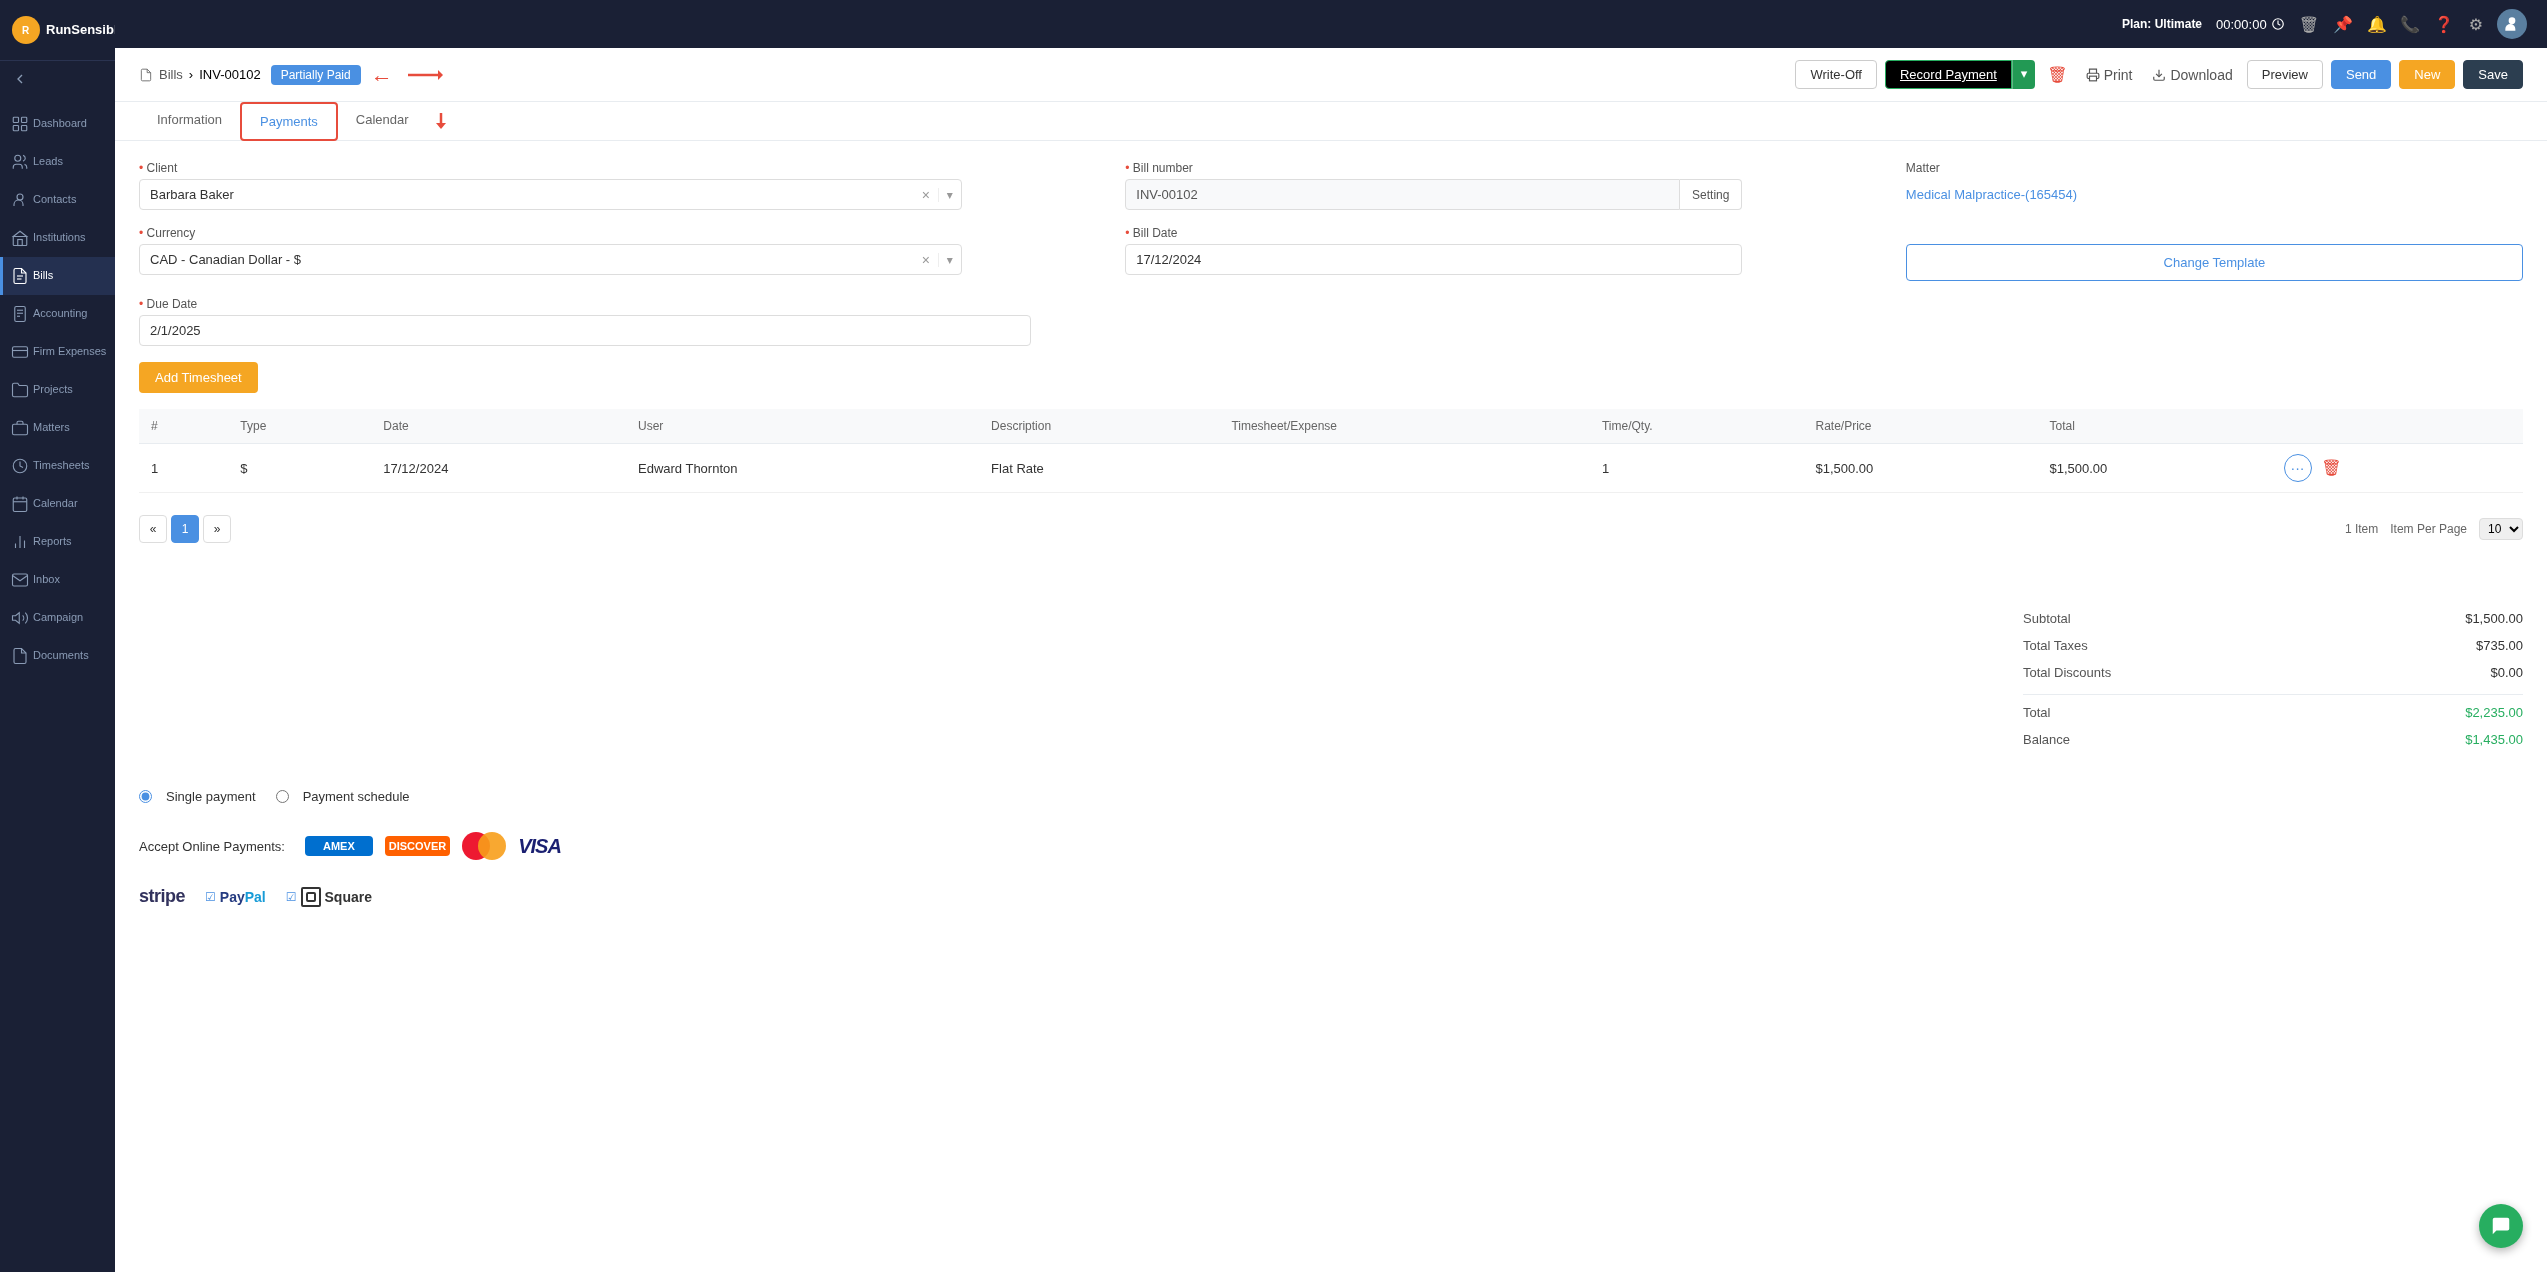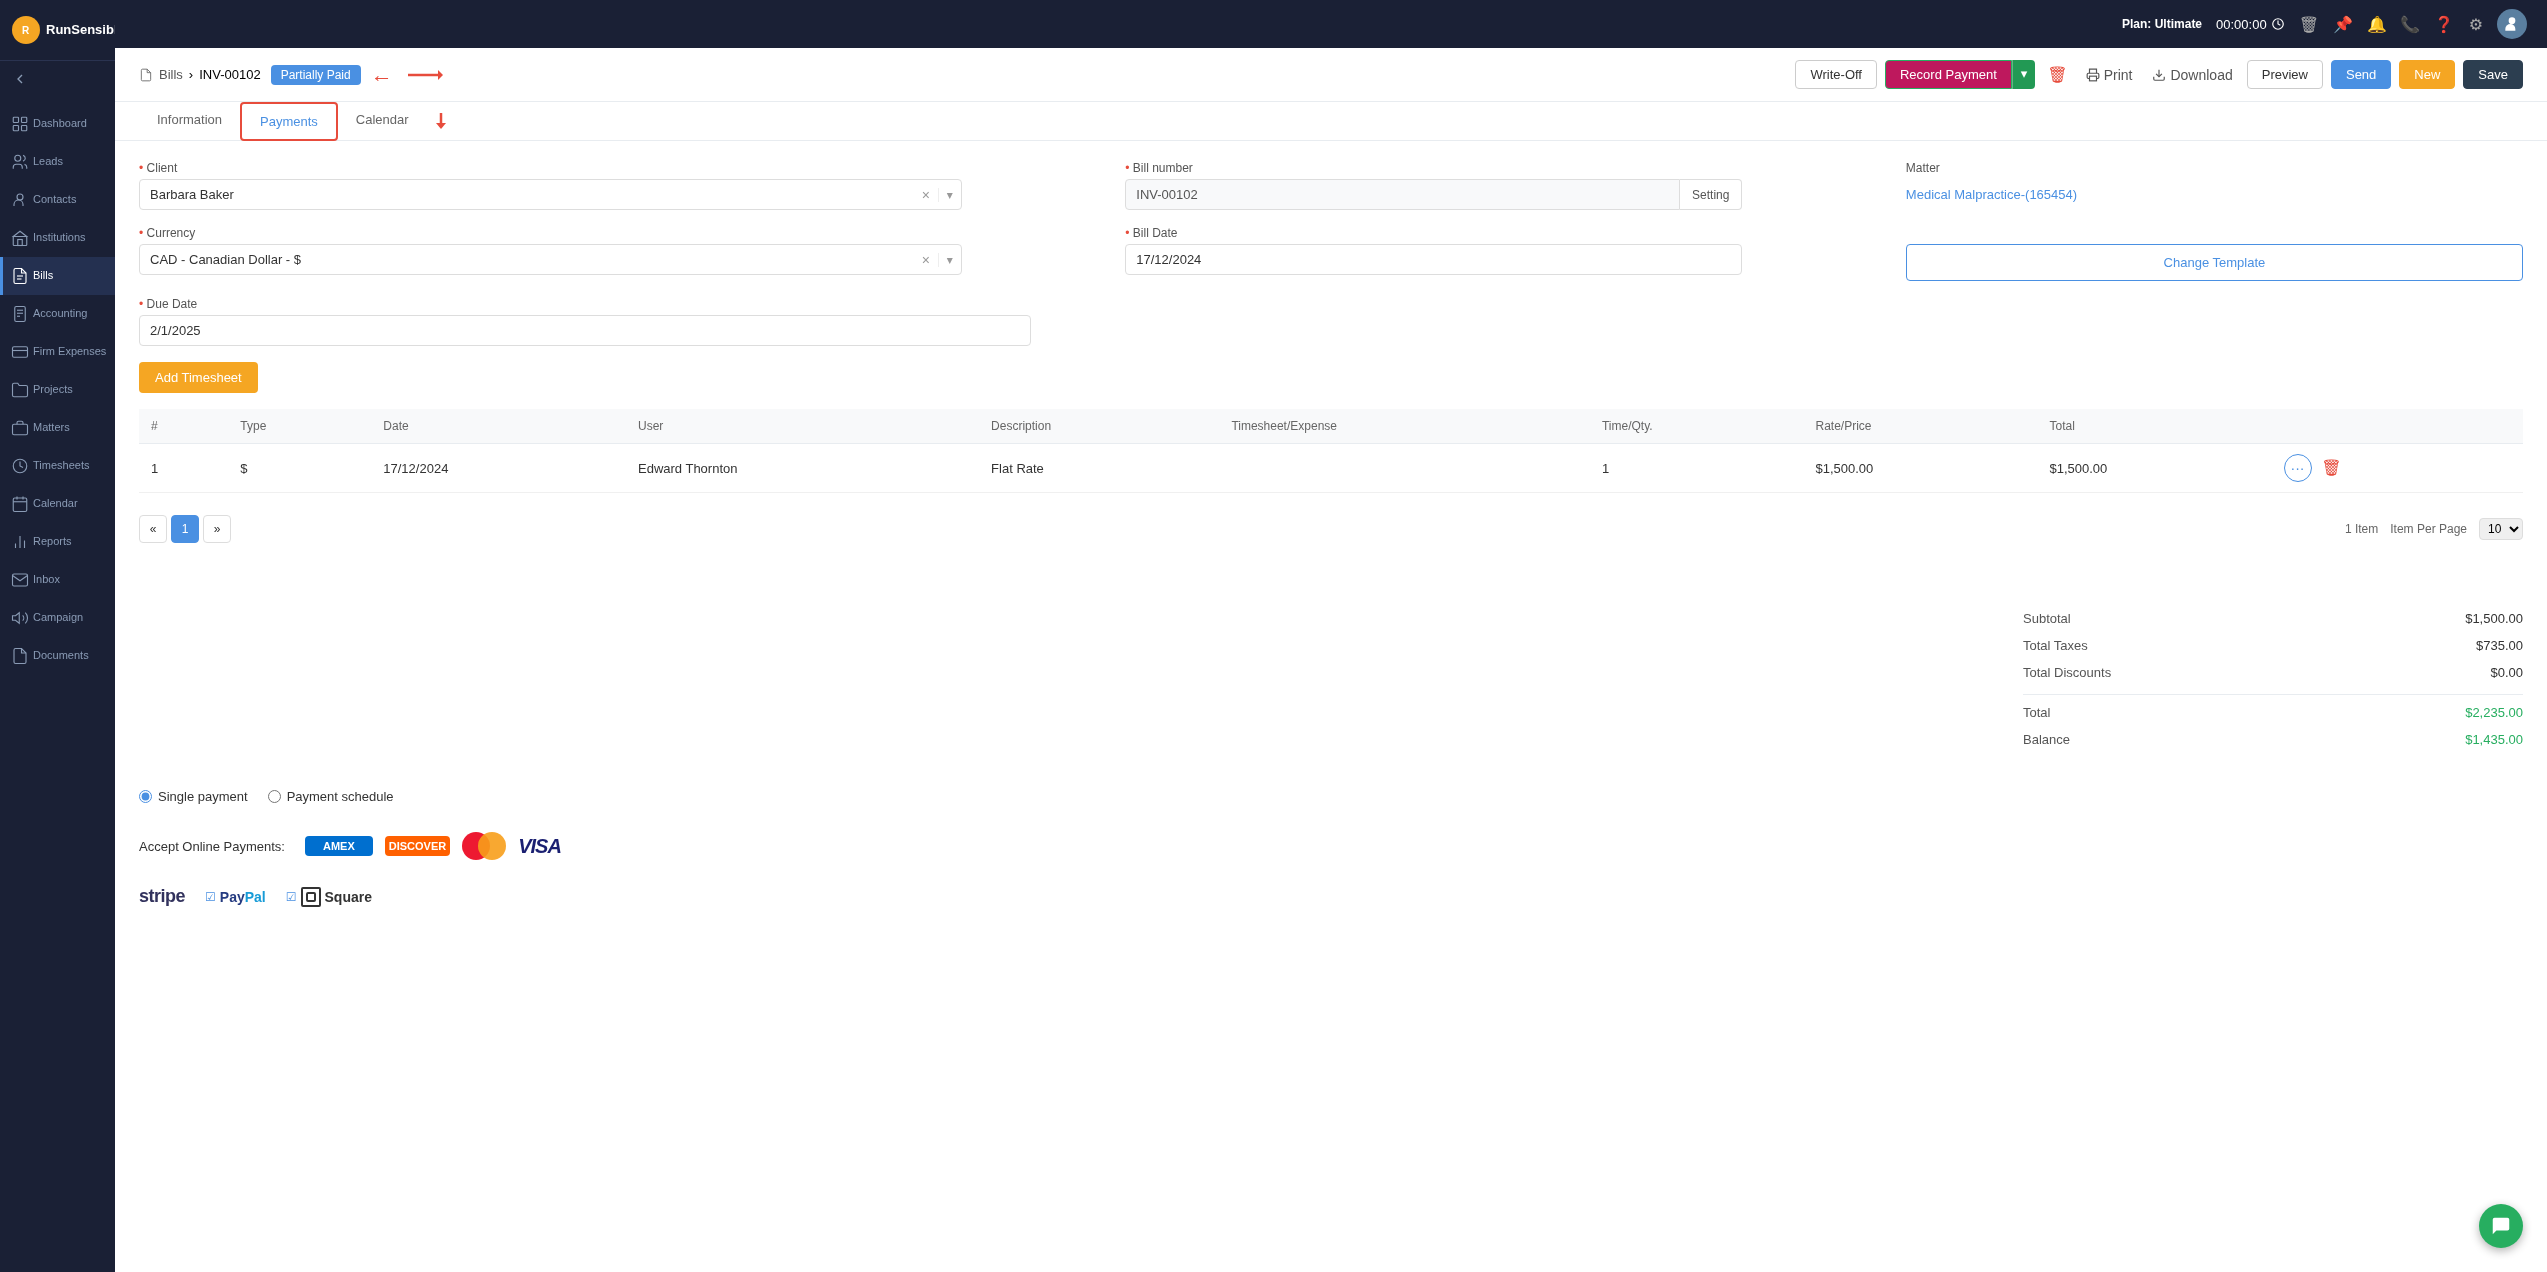--- a/index.html
+++ b/index.html
@@ -105,21 +105,21 @@
     .btn {
       padding: 6px 14px;
       border-radius: 4px;
       font-size: 13px;
       cursor: pointer;
       border: 1px solid transparent;
       display: flex; align-items: center; gap: 5px;
       white-space: nowrap;
     }
     .btn-outline { background: #fff; border-color: #ccc; color: #333; }
-    .btn-green-split { background: #be185d; color: white; border-radius: 4px 0 0 4px; border-color: #27ae60; }
+    .btn-green-split { background: #000000; color: white; border-radius: 4px 0 0 4px; border-color: #27ae60; text-decoration: underline; }
     .btn-green-arrow { background: #229954; color: white; border-radius: 0 4px 4px 0; border-left: 1px solid rgba(255,255,255,0.3); padding: 6px 8px; cursor: pointer; }
     .btn-primary { background: #4a90e2; color: white; border-color: #4a90e2; }
     .btn-orange { background: #f5a623; color: white; border-color: #f5a623; }
     .btn-dark { background: #2c3e50; color: white; border-color: #2c3e50; }
     .btn-danger-icon { background: none; border: none; color: #e74c3c; cursor: pointer; font-size: 16px; padding: 4px; }
     .btn-icon { background: none; border: none; cursor: pointer; color: #555; font-size: 14px; padding: 4px 6px; display: flex; align-items: center; gap: 4px; }
 
     
     .tabs {
       display: flex;
@@ -250,21 +250,21 @@
     .totals-section { padding: 20px 24px; }
     .totals-table { margin-left: auto; width: 500px; }
     .totals-row { display: flex; justify-content: space-between; padding: 6px 0; font-size: 13px; }
     .totals-row.total-line { border-top: 1px solid #e8ecf0; margin-top: 8px; padding-top: 10px; }
     .totals-row .label { color: #555; }
     .totals-row .value { font-weight: 500; color: #333; }
     .totals-row .value.green { color: #27ae60; }
 
     
     .payment-options { display: flex; align-items: center; gap: 20px; padding: 16px 24px 8px; }
-    .radio-option { display: flex; align-items: center; gap: 6px; font-size: 13px; color: #333; cursor: pointer; }
+    .radio-option { display: flex; align-items: center; gap: 14px; font-size: 13px; color: #333; cursor: pointer; }
     .radio-option input { accent-color: #4a90e2; }
 
     
     .online-payments { padding: 20px 24px 30px; }
     .online-payments-label { font-size: 13px; color: #333; margin-bottom: 12px; }
     .payment-logos { display: flex; align-items: center; gap: 12px; margin-bottom: 12px; flex-wrap: wrap; }
     .amex-logo { background: #006FCF; color: white; padding: 4px 18px; border-radius: 4px; font-size: 11px; font-weight: bold; }
     .discover-logo { background: #FF6000; color: white; padding: 4px 4px; border-radius: 4px; font-size: 11px; font-weight: bold; }
     .mastercard-logo { display: flex; align-items: center; }
     .mastercard-circle1 { width: 28px; height: 28px; border-radius: 50%; background: #EB001B; margin-right: -12px; opacity: 0.9; }

